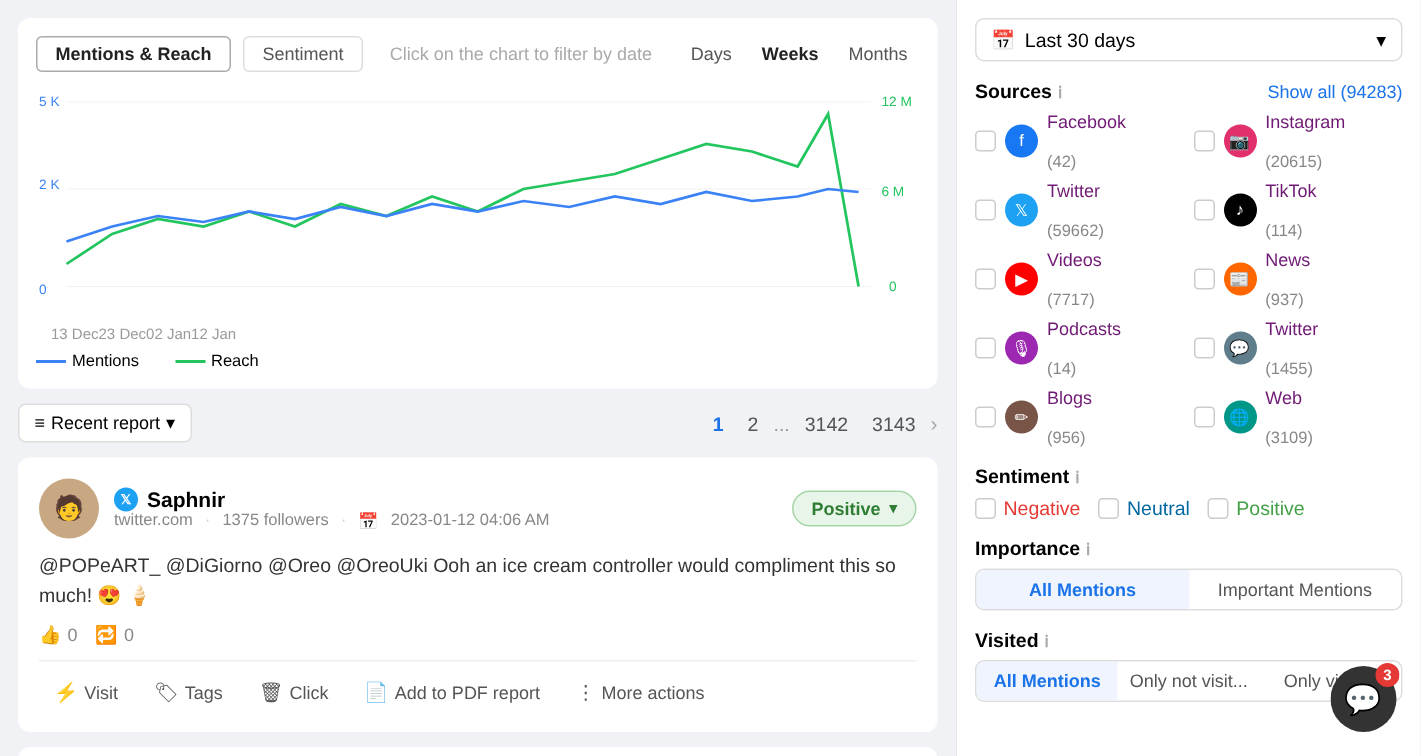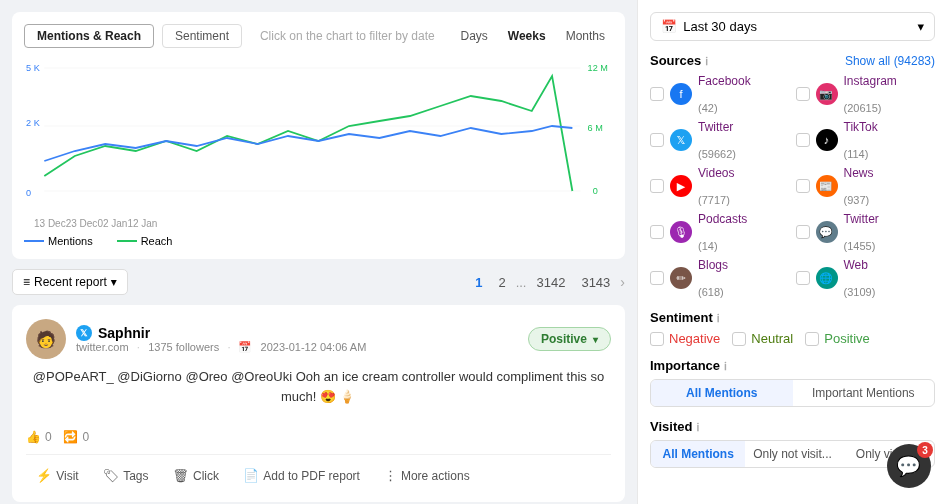--- a/index.html
+++ b/index.html
@@ -41,21 +41,21 @@
     .post-meta { flex: 1; }
     .post-author { display: flex; align-items: center; gap: 6px; font-weight: 700; font-size: 14px; }
     .twitter-icon { width: 16px; height: 16px; background: #1da1f2; border-radius: 50%; display: inline-flex; align-items: center; justify-content: center; }
     .twitter-icon::after { content: '𝕏'; color: white; font-size: 9px; }
     .post-source-info { font-size: 11px; color: #888; display: flex; gap: 8px; align-items: center; }
     .dot-sep { color: #ccc; }
     .cal-icon { color: #aaa; font-size: 11px; }
     .sentiment-badge { padding: 4px 12px; border-radius: 20px; font-size: 12px; font-weight: 600; cursor: pointer; display: flex; align-items: center; gap: 6px; }
     .sentiment-badge.positive { background: #e8f5e9; color: #2e7d32; border: 1px solid #a5d6a7; }
     .chevron-sm { font-size: 10px; }
-    .post-text { font-size: 13px; color: #333; margin-bottom: 24px; line-height: 1.5; text-align: center; }
+    .post-text { font-size: 13px; color: #333; margin-bottom: 10px; line-height: 1.5; }
     .post-reactions { display: flex; gap: 12px; font-size: 12px; color: #888; margin-bottom: 10px; }
     .reaction { display: flex; align-items: center; gap: 4px; }
     .post-actions { display: flex; gap: 4px; border-top: 1px solid #f0f0f0; padding-top: 8px; }
     .action-btn { display: flex; align-items: center; gap: 4px; padding: 5px 10px; border: none; background: transparent; cursor: pointer; font-size: 12px; color: #555; border-radius: 4px; }
     .action-icon { font-size: 13px; }
 
     
     .right-panel { width: 310px; background: #fff; border-left: 1px solid #e8e8e8; padding: 12px; display: flex; flex-direction: column; gap: 12px; overflow-y: auto; }
 
     
@@ -75,21 +75,21 @@
     .source-name { font-size: 12px; color: #701a75; }
     .source-count { font-size: 11px; color: #888; margin-top: 14px; }
 
     
     .sentiment-row { display: flex; gap: 12px; margin-top: 6px; }
     .sentiment-item { display: flex; align-items: center; gap: 5px; cursor: pointer; }
     .sent-checkbox { width: 14px; height: 14px; border: 1px solid #ccc; border-radius: 3px; flex-shrink: 0; }
     .sent-label { font-size: 13px; }
     .sent-neg { color: #e53935; }
     .sent-pos { color: #43a047; }
-    .sent-neu { color: #4d7c0f; }
+    .sent-neu { color: #0369a1; }
 
     
     .importance-row { display: flex; border: 1px solid #ddd; border-radius: 6px; overflow: hidden; margin-top: 6px; }
     .imp-btn { flex: 1; padding: 6px; font-size: 12px; text-align: center; cursor: pointer; color: #555; border: none; background: transparent; }
     .imp-btn.active { background: #f0f4ff; color: #1a73e8; font-weight: 600; }
 
     
     .visited-row { display: flex; border: 1px solid #ddd; border-radius: 6px; overflow: hidden; margin-top: 6px; }
     .vis-btn { flex: 1; padding: 6px; font-size: 12px; text-align: center; cursor: pointer; color: #555; border: none; background: transparent; }
     .vis-btn.active { background: #f0f4ff; color: #1a73e8; font-weight: 600; }
@@ -319,21 +319,21 @@
     <div>
       <div class="source-name">Twitter</div>
       <div class="source-count">(1455)</div>
     </div>
   </div>
         <div class="source-item">
     <div class="source-checkbox"></div>
     <div class="source-icon" style="background:#795548">✏</div>
     <div>
       <div class="source-name">Blogs</div>
-      <div class="source-count">(618)</div>
+      <div class="source-count">(956)</div>
     </div>
   </div>
         <div class="source-item">
     <div class="source-checkbox"></div>
     <div class="source-icon" style="background:#009688">🌐</div>
     <div>
       <div class="source-name">Web</div>
       <div class="source-count">(3109)</div>
     </div>
   </div>

